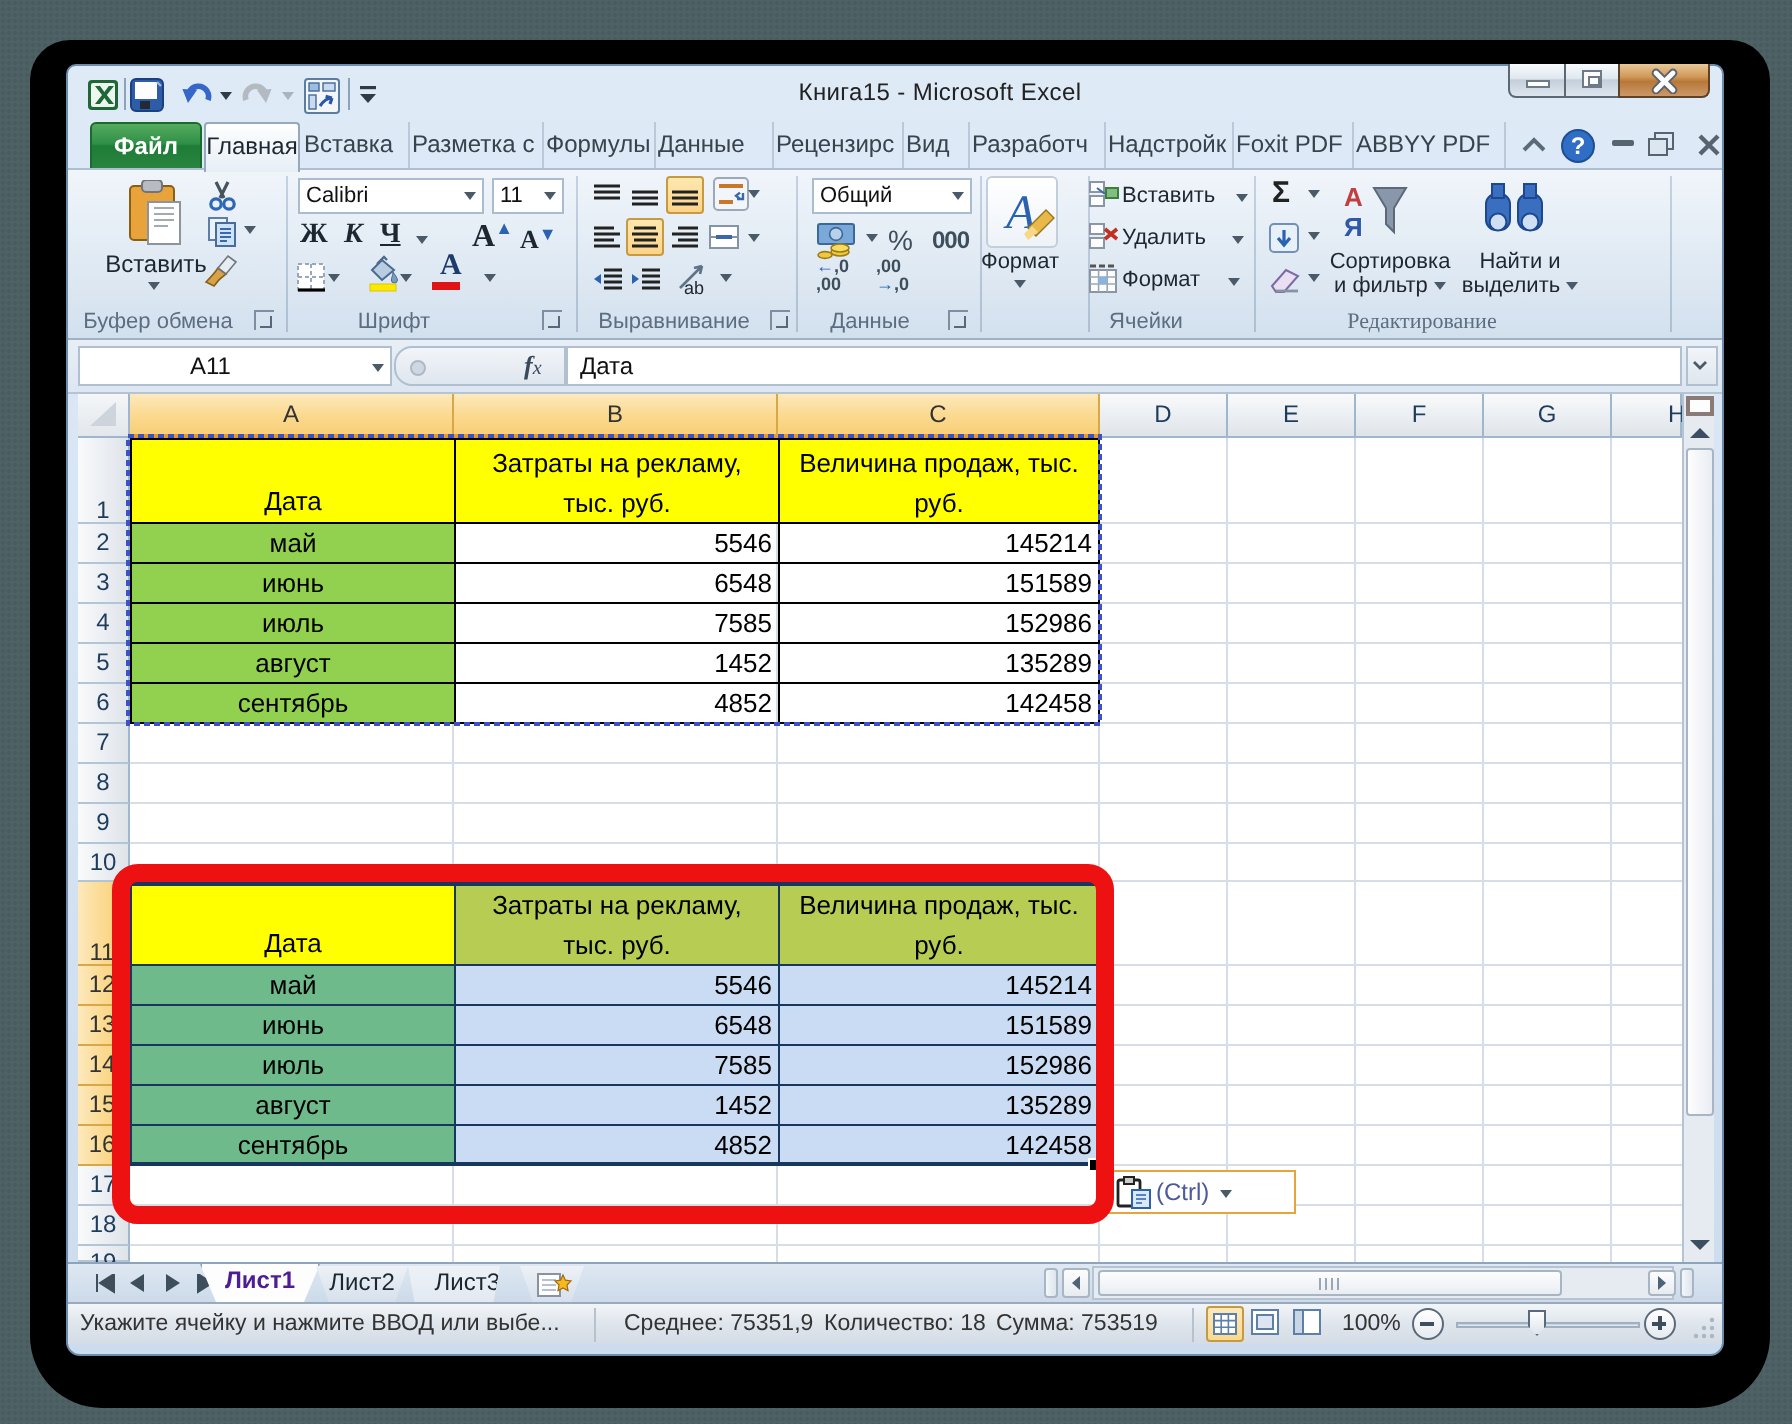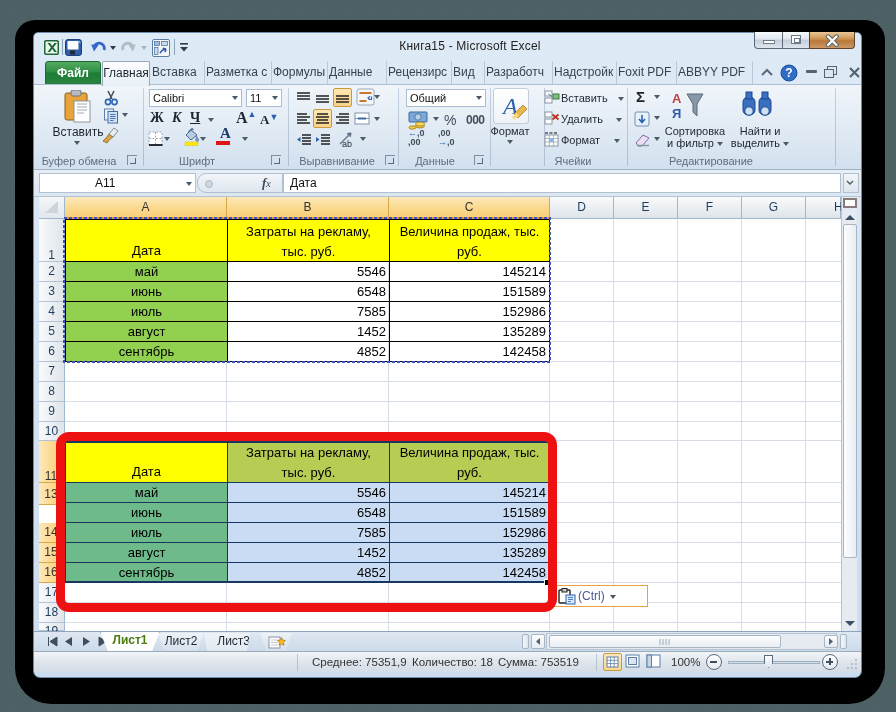--- a/index.html
+++ b/index.html
@@ -130,21 +130,21 @@
   <div class="gsep" style="left:364px"></div>
   <div class="gsep" style="left:456px"></div>
   <div class="gsep" style="left:510px"></div>
   <div class="gsep" style="left:593px"></div>
   <div class="gsep" style="left:801px"></div>
   <div class="glabel" style="left:6px;width:78px;">Буфер обмена</div>
   <div class="glabel" style="left:120px;width:86px;">Шрифт</div>
   <div class="glabel" style="left:258px;width:90px;">Выравнивание</div>
   <div class="glabel" style="left:376px;width:50px;">Данные</div>
   <div class="glabel" style="left:509px;width:60px;">Ячейки</div>
-  <div class="glabel" style="left:627px;width:100px;">Редактирование</div>
+  <div class="glabel" style="left:627px;width:100px;font-family:Liberation Serif, serif;">Редактирование</div>
   <div class="launch" style="left:93px"></div>
   <div class="launch" style="left:237px"></div>
   <div class="launch" style="left:351px"></div>
   <div class="launch" style="left:440px"></div>
 
   <svg class="abs" style="left:27px;top:5px" width="34" height="34">
     <rect x="4" y="3" width="22" height="27" rx="2" fill="#e8a33b" stroke="#8a6015"></rect>
     <rect x="10" y="0" width="10" height="6" rx="2" fill="#b8bcc2" stroke="#70757c"></rect>
     <rect x="11" y="9" width="16" height="21" fill="#fff" stroke="#8d949c" transform="translate(2,2)"></rect>
     <path d="M16 14 h10 M16 17 h10 M16 20 h10 M16 23 h7" stroke="#a2aab2"></path>
@@ -397,21 +397,21 @@
   <div class="rhdr" style="top:85px;height:20px;line-height:19px;">3</div>
   <div class="rhdr" style="top:105px;height:20px;line-height:19px;">4</div>
   <div class="rhdr" style="top:125px;height:20px;line-height:19px;">5</div>
   <div class="rhdr" style="top:145px;height:20px;line-height:19px;">6</div>
   <div class="rhdr" style="top:165px;height:20px;line-height:19px;">7</div>
   <div class="rhdr" style="top:185px;height:20px;line-height:19px;">8</div>
   <div class="rhdr" style="top:205px;height:20px;line-height:19px;">9</div>
   <div class="rhdr" style="top:225px;height:19px;line-height:18px;">10</div>
   <div class="rhdr rhdrsel" style="top:244px;height:42px;line-height:70px;">11</div>
   <div class="rhdr rhdrsel" style="top:286px;height:20px;line-height:19px;">12</div>
-  <div class="rhdr rhdrsel" style="top:288px;height:20px;line-height:19px;">13</div>
+  <div class="rhdr rhdrsel" style="top:306px;height:20px;line-height:19px;">13</div>
   <div class="rhdr rhdrsel" style="top:326px;height:20px;line-height:19px;">14</div>
   <div class="rhdr rhdrsel" style="top:346px;height:20px;line-height:19px;">15</div>
   <div class="rhdr rhdrsel" style="top:366px;height:20px;line-height:19px;">16</div>
   <div class="rhdr" style="top:386px;height:20px;line-height:19px;">17</div>
   <div class="rhdr" style="top:406px;height:20px;line-height:19px;">18</div>
   <div class="rhdr" style="top:426px;height:8px;line-height:16px;">19</div>
 
   <div class="cell" style="left:26px;top:22px;width:162px;height:43px;background:#ffff00;border:1px solid #000;border-right:none;text-align:center;line-height:62px;">Дата</div>
   <div class="cell" style="left:188px;top:22px;width:162px;height:43px;background:#ffff00;border:1px solid #000;border-right:none;text-align:center;white-space:normal;line-height:20px;padding-top:2px;">Затраты на рекламу,<br>тыс. руб.</div>
   <div class="cell" style="left:350px;top:22px;width:161px;height:43px;background:#ffff00;border:1px solid #000;text-align:center;white-space:normal;line-height:20px;padding-top:2px;">Величина продаж, тыс.<br>руб.</div>
@@ -486,21 +486,21 @@
   </div>
 </div>
 
 <div class="abs" style="left:34px;top:631px;width:827px;height:20px;background:linear-gradient(#dfe8f2,#ccdae9);border-top:1px solid #8ea4ba;box-sizing:border-box;font-size:12px;">
   <svg class="abs" style="left:13px;top:5px" width="72" height="10">
     <path d="M1.5 0 v9 M10 0 l-7 4.5 l7 4.5 z" fill="#3f4e5c" stroke="#3f4e5c" stroke-width="1"></path>
     <path d="M25 0 l-7 4.5 l7 4.5 z" fill="#3f4e5c"></path>
     <path d="M36 0 l7 4.5 l-7 4.5 z" fill="#3f4e5c"></path>
     <path d="M52 0 l7 4.5 l-7 4.5 z M60.5 0 v9" fill="#3f4e5c" stroke="#3f4e5c" stroke-width="1"></path>
   </svg>
-  <div class="abs" style="left:66px;top:0;width:58px;height:19px;background:#fdfdfe;border:1px solid #8ea4ba;border-top:none;clip-path:polygon(0 0,100% 0,86% 100%,14% 100%);font-weight:bold;text-align:center;line-height:17px;color:#4d7c0f;">Лист1</div>
+  <div class="abs" style="left:66px;top:0;width:58px;height:19px;background:#fdfdfe;border:1px solid #8ea4ba;border-top:none;clip-path:polygon(0 0,100% 0,86% 100%,14% 100%);font-weight:bold;text-align:center;line-height:17px;color:#4c1d95;">Лист1</div>
   <div class="abs" style="left:124px;top:1px;width:46px;height:18px;background:linear-gradient(#eef2f7,#d6e0ec);clip-path:polygon(0 0,100% 0,86% 100%,14% 100%);text-align:center;line-height:17px;color:#1d2731;">Лист2</div>
   <div class="abs" style="left:170px;top:1px;width:46px;height:36px;background:linear-gradient(#eef2f7,#d6e0ec);clip-path:polygon(0 0,100% 0,86% 100%,14% 100%);text-align:right;line-height:17px;color:#1d2731;">Лист3</div>
   <div class="abs" style="left:226px;top:1px;width:32px;height:18px;background:linear-gradient(#eef2f7,#d6e0ec);clip-path:polygon(0 0,100% 0,80% 100%,20% 100%);">
     <svg width="32" height="18">
       <rect x="9" y="4" width="11" height="11" fill="#fdfdfe" stroke="#8a92a0"></rect>
       <path d="M11 7 h7 M11 9.5 h7 M11 12 h7" stroke="#b8c0cc" stroke-width=".9"></path>
       <path d="M21.5 4.5 l1.2 2.6 l2.8 .4 l-2 2 l.5 2.8 l-2.5 -1.3 l-2.5 1.3 l.5 -2.8 l-2 -2 l2.8 -.4 z" fill="#f8b820" stroke="#a06c10" stroke-width=".6"></path>
     </svg>
   </div>
 
@@ -519,20 +519,21 @@
     <div class="abs" style="left:277px;top:1px;width:14px;height:13px;background:linear-gradient(#fdfdfe,#e7ebf0);border:1px solid #a8b6c4;border-radius:2px;box-sizing:border-box;">
       <svg width="12" height="11">
           <path d="M4 2 l4 3.5 l-4 3.5 z" fill="#4f6376"></path>
         </svg>
     </div>
   </div>
   <div class="abs" style="left:806px;top:2px;width:7px;height:15px;background:linear-gradient(90deg,#f4f7fa,#dde5ee);border:1px solid #a8b6c4;border-radius:2px;box-sizing:border-box;"></div>
 </div>
 
 <div class="abs" style="left:34px;top:651px;width:827px;height:21px;background:linear-gradient(#f2f5f8,#dfe5ec 50%,#d4dce6);border-top:1px solid #99aabb;box-sizing:border-box;font-size:11.5px;color:#333;">
+  <div class="abs" style="left:6px;top:4px;">Укажите ячейку и нажмите ВВОД или выбе...</div>
   <div class="abs" style="left:263px;top:2px;width:1px;height:17px;background:#b6c2ce;"></div>
   <div class="abs" style="left:278px;top:4px;">Среднее: 75351,9</div>
   <div class="abs" style="left:378px;top:4px;">Количество: 18</div>
   <div class="abs" style="left:464px;top:4px;">Сумма: 753519</div>
   <div class="abs" style="left:562px;top:2px;width:1px;height:17px;background:#b6c2ce;"></div>
   <div class="abs" style="left:569px;top:1px;width:19px;height:18px;background:linear-gradient(#fde9bd,#fbd98e);border:1px solid #c79a42;border-radius:2px;box-sizing:border-box;">
     <svg width="17" height="16">
         <rect x="3" y="3" width="11" height="10" fill="#fff" stroke="#5c80a8"></rect>
         <path d="M3 6.3 h11 M3 9.6 h11 M6.6 3 v10 M10.2 3 v10" stroke="#5c80a8" stroke-width=".8"></path>
       </svg>

